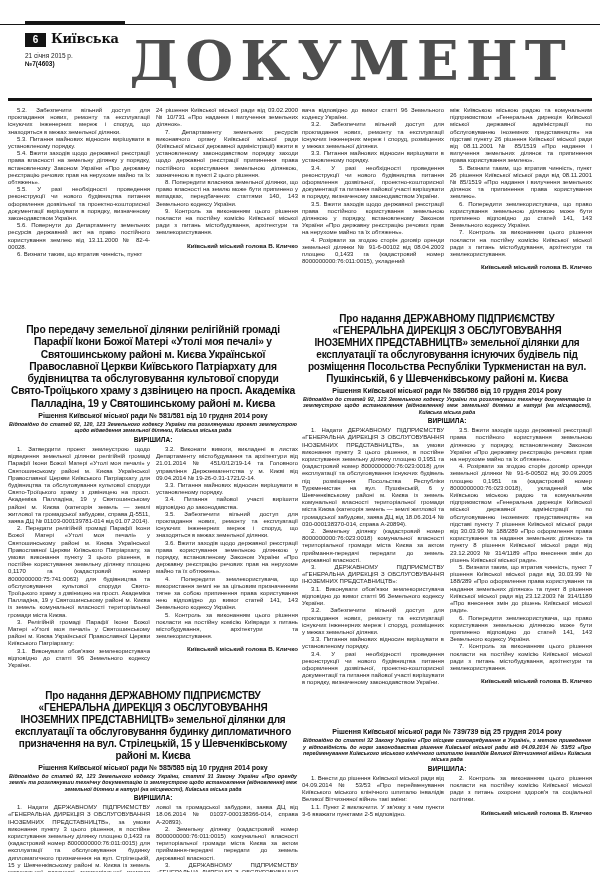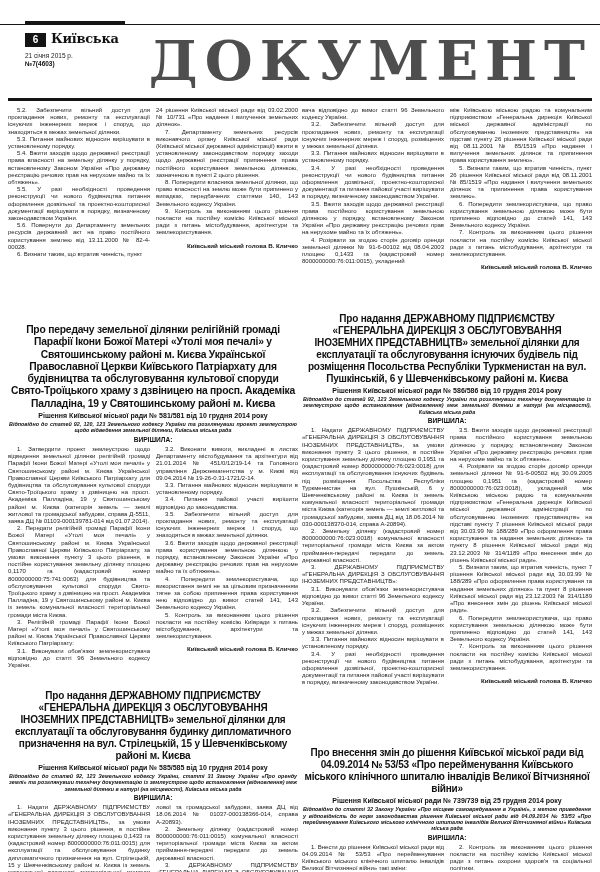--- a/index.html
+++ b/index.html
@@ -15,21 +15,21 @@
     position:absolute;left:25px;top:33px;width:21px;height:14px;background:#141414;
     color:#fff;font-size:10px;font-weight:bold;text-align:center;line-height:14px;
   }
   .masthead{
     position:absolute;left:51px;top:31px;font-family:"DejaVu Serif", serif;
     font-weight:bold;font-size:13px;letter-spacing:-0.3px;color:#111;
   }
   .issue-date{position:absolute;left:25px;top:52px;font-size:6.5px;color:#222;}
   .issue-number{position:absolute;left:25px;top:60px;font-size:6.5px;font-weight:bold;color:#111;}
   .section-banner{
-    position:absolute;left:110px;top:28px;width:482px;text-align:right;
+    position:absolute;left:110px;top:28px;width:482px;text-align:center;
     font-family:"DejaVu Serif", serif;font-weight:bold;font-size:55px;
     letter-spacing:7px;color:#4e4e4e;white-space:nowrap;
   }
   .header-rule{position:absolute;left:8px;top:98px;width:584px;height:3px;background:#141414;}
 
   
   .half{position:absolute;top:107px;width:290px;}
   .half-left{left:8px;}
   .half-right{left:302px;}
 
@@ -195,21 +195,20 @@
           <p class="para">4. Розірвати за згодою сторін договір оренди земельної ділянки № 91-6-00502 від 30.09.2005 площею 0,1951 га (кадастровий номер 8000000000:76:023:0018), укладений між Київською міською радою та комунальним підприємством «Генеральна дирекція Київської міської державної адміністрації по обслуговуванню іноземних представництв» на підставі пункту 7 рішення Київської міської ради від 30.03.99 № 188/289 «Про оформлення права користування та надання земельних ділянок» та пункту 8 рішення Київської міської ради від 23.12.2003 № 314/1189 «Про внесення змін до рішень Київської міської ради».</p>
           <p class="para">5. Визнати таким, що втратив чинність, пункт 7 рішення Київської міської ради від 30.03.99 № 188/289 «Про оформлення права користування та надання земельних ділянок» та пункт 8 рішення Київської міської ради від 23.12.2003 № 314/1189 «Про внесення змін до рішень Київської міської ради».</p>
           <p class="para">6. Попередити землекористувача, що право користування земельною ділянкою може бути припинено відповідно до статей 141, 143 Земельного кодексу України.</p>
           <p class="para">7. Контроль за виконанням цього рішення покласти на постійну комісію Київської міської ради з питань містобудування, архітектури та землекористування.</p>
         </div>
       <div class="signature">Київський міський голова В. Кличко</div>
     </div>
   </div>
 
   <div class="doc-head">
-    <h2 class="doc-title small">Про внесення змін до рішення Київської міської ради від 04.09.2014 № 53/53 «Про перейменування Київського міського клінічного шпиталю інвалідів Великої Вітчизняної війни»</h2>
     <div class="decision-ref">Рішення Київської міської ради № 739/739 від 25 грудня 2014 року</div>
     <div class="preamble">Відповідно до статті 32 Закону України «Про місцеве самоврядування в Україні», з метою приведення у відповідність до норм законодавства рішення Київської міської ради від 04.09.2014 № 53/53 «Про перейменування Київського міського клінічного шпиталю інвалідів Великої Вітчизняної війни» Київська міська рада</div>
     <div class="resolution-label">ВИРІШИЛА:</div>
   </div>
 
   <div class="region r-dbody two-col">
     <div class="col">
         <p class="para">1. Внести до рішення Київської міської ради від 04.09.2014 № 53/53 «Про перейменування Київського міського клінічного шпиталю інвалідів Великої Вітчизняної війни» такі зміни:</p>
         <p class="para">1.1. Пункт 2 виключити. У зв'язку з чим пункти 3-6 вважати пунктами 2-5 відповідно.</p>
       </div>

